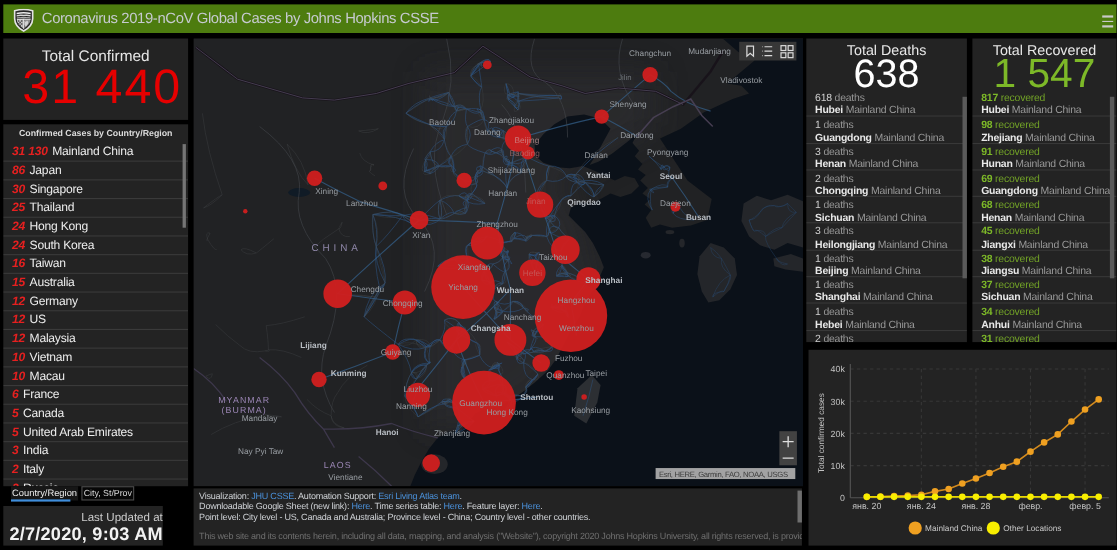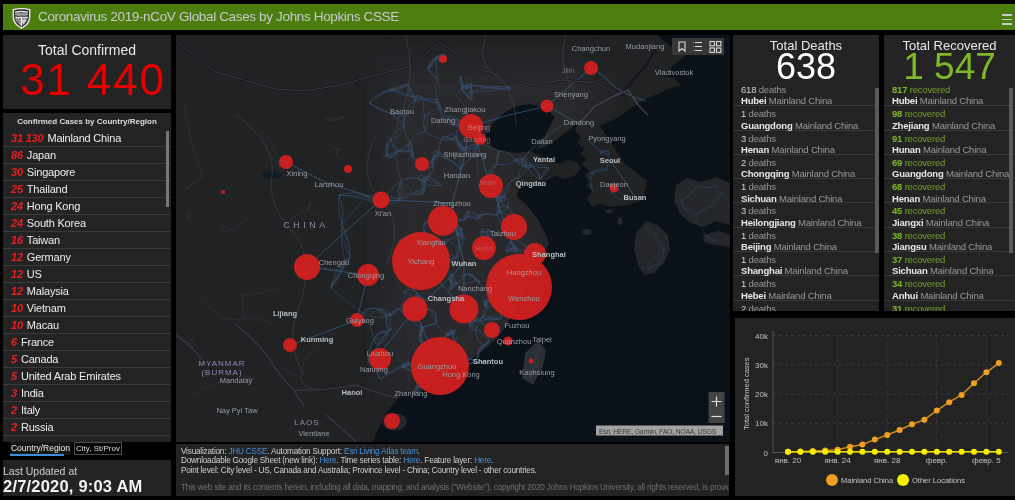--- a/index.html
+++ b/index.html
@@ -14,21 +14,21 @@
   #pTC .t{position:absolute;width:100%;text-align:center;top:7px;font-size:14px;color:#e7e7e7;}
   #pTC .n{position:absolute;width:100%;text-align:center;top:25px;font-size:44px;color:#e60000;letter-spacing:1.8px;line-height:40px;padding-left:12px;}
   #pList{left:3px;top:113px;width:168px;height:329px;overflow:hidden;}
   #pList .hd{width:100%;text-align:center;padding-top:4px;font-size:8px;font-weight:bold;color:#dcdcdc;white-space:nowrap;}
   .crow{position:relative;height:17px;line-height:17px;padding-left:8px;border-bottom:1px solid #3a3a3a;font-size:11px;letter-spacing:-.2px;color:#ededed;white-space:nowrap;}
   .crow b{color:#e62020;font-weight:bold;margin-right:4px;font-style:italic;}
   #lscroll{position:absolute;left:166px;top:131px;width:3px;height:76px;background:#757575;}
   #tab1{left:10px;top:442px;width:61px;height:13px;background:#161616;color:#ececec;font-size:8.5px;text-align:center;line-height:13px;white-space:nowrap;}
   #tab1u{left:10px;top:454px;width:54px;height:2px;background:#3f8edb;}
   #tab2{left:74px;top:442px;width:48px;height:13px;background:#070707;border:1px solid #4c4c4c;color:#dadada;font-size:8px;text-align:center;line-height:11px;white-space:nowrap;}
-  #pUpd{left:3px;top:460px;width:168px;height:36px;text-align:left;}
+  #pUpd{left:3px;top:460px;width:145px;height:36px;text-align:right;}
   #pUpd .a{font-size:10.5px;color:#cdcdcd;padding-top:5px;}
   #pUpd .b{font-size:16.5px;font-weight:bold;color:#f2f2f2;margin-top:0px;letter-spacing:.2px;}
   
   #pD{left:733px;top:35px;width:146px;height:276px;overflow:hidden;}
   #pR{left:884px;top:35px;width:131px;height:276px;overflow:hidden;}
   .rt{width:100%;text-align:center;padding-top:4px;font-size:13px;line-height:13px;color:#e8e8e8;}
   #pD .num{width:100%;text-align:center;font-size:36px;line-height:30px;color:#fff;margin-top:0px;}
   #pR .num{width:100%;text-align:center;font-size:37px;line-height:30px;color:#7db928;margin-top:0px;}
   .drow{position:relative;height:24.3px;padding-left:8px;padding-top:2px;border-bottom:1px solid #383838;font-size:9.5px;letter-spacing:-.2px;line-height:11.4px;white-space:nowrap;}
   .drow .l1 n{color:#cfcfcf;}
@@ -79,20 +79,21 @@
 <div id="pList" class="panel">
   <div class="hd">Confirmed Cases by Country/Region</div>
   <div style="margin-top:4px">
     <div class="crow"><b>31 130</b>Mainland China</div>
     <div class="crow"><b>86</b>Japan</div>
     <div class="crow"><b>30</b>Singapore</div>
     <div class="crow"><b>25</b>Thailand</div>
     <div class="crow"><b>24</b>Hong Kong</div>
     <div class="crow"><b>24</b>South Korea</div>
     <div class="crow"><b>16</b>Taiwan</div>
+    <div class="crow"><b>15</b>Australia</div>
     <div class="crow"><b>12</b>Germany</div>
     <div class="crow"><b>12</b>US</div>
     <div class="crow"><b>12</b>Malaysia</div>
     <div class="crow"><b>10</b>Vietnam</div>
     <div class="crow"><b>10</b>Macau</div>
     <div class="crow"><b>6</b>France</div>
     <div class="crow"><b>5</b>Canada</div>
     <div class="crow"><b>5</b>United Arab Emirates</div>
     <div class="crow"><b>3</b>India</div>
     <div class="crow"><b>2</b>Italy</div>

